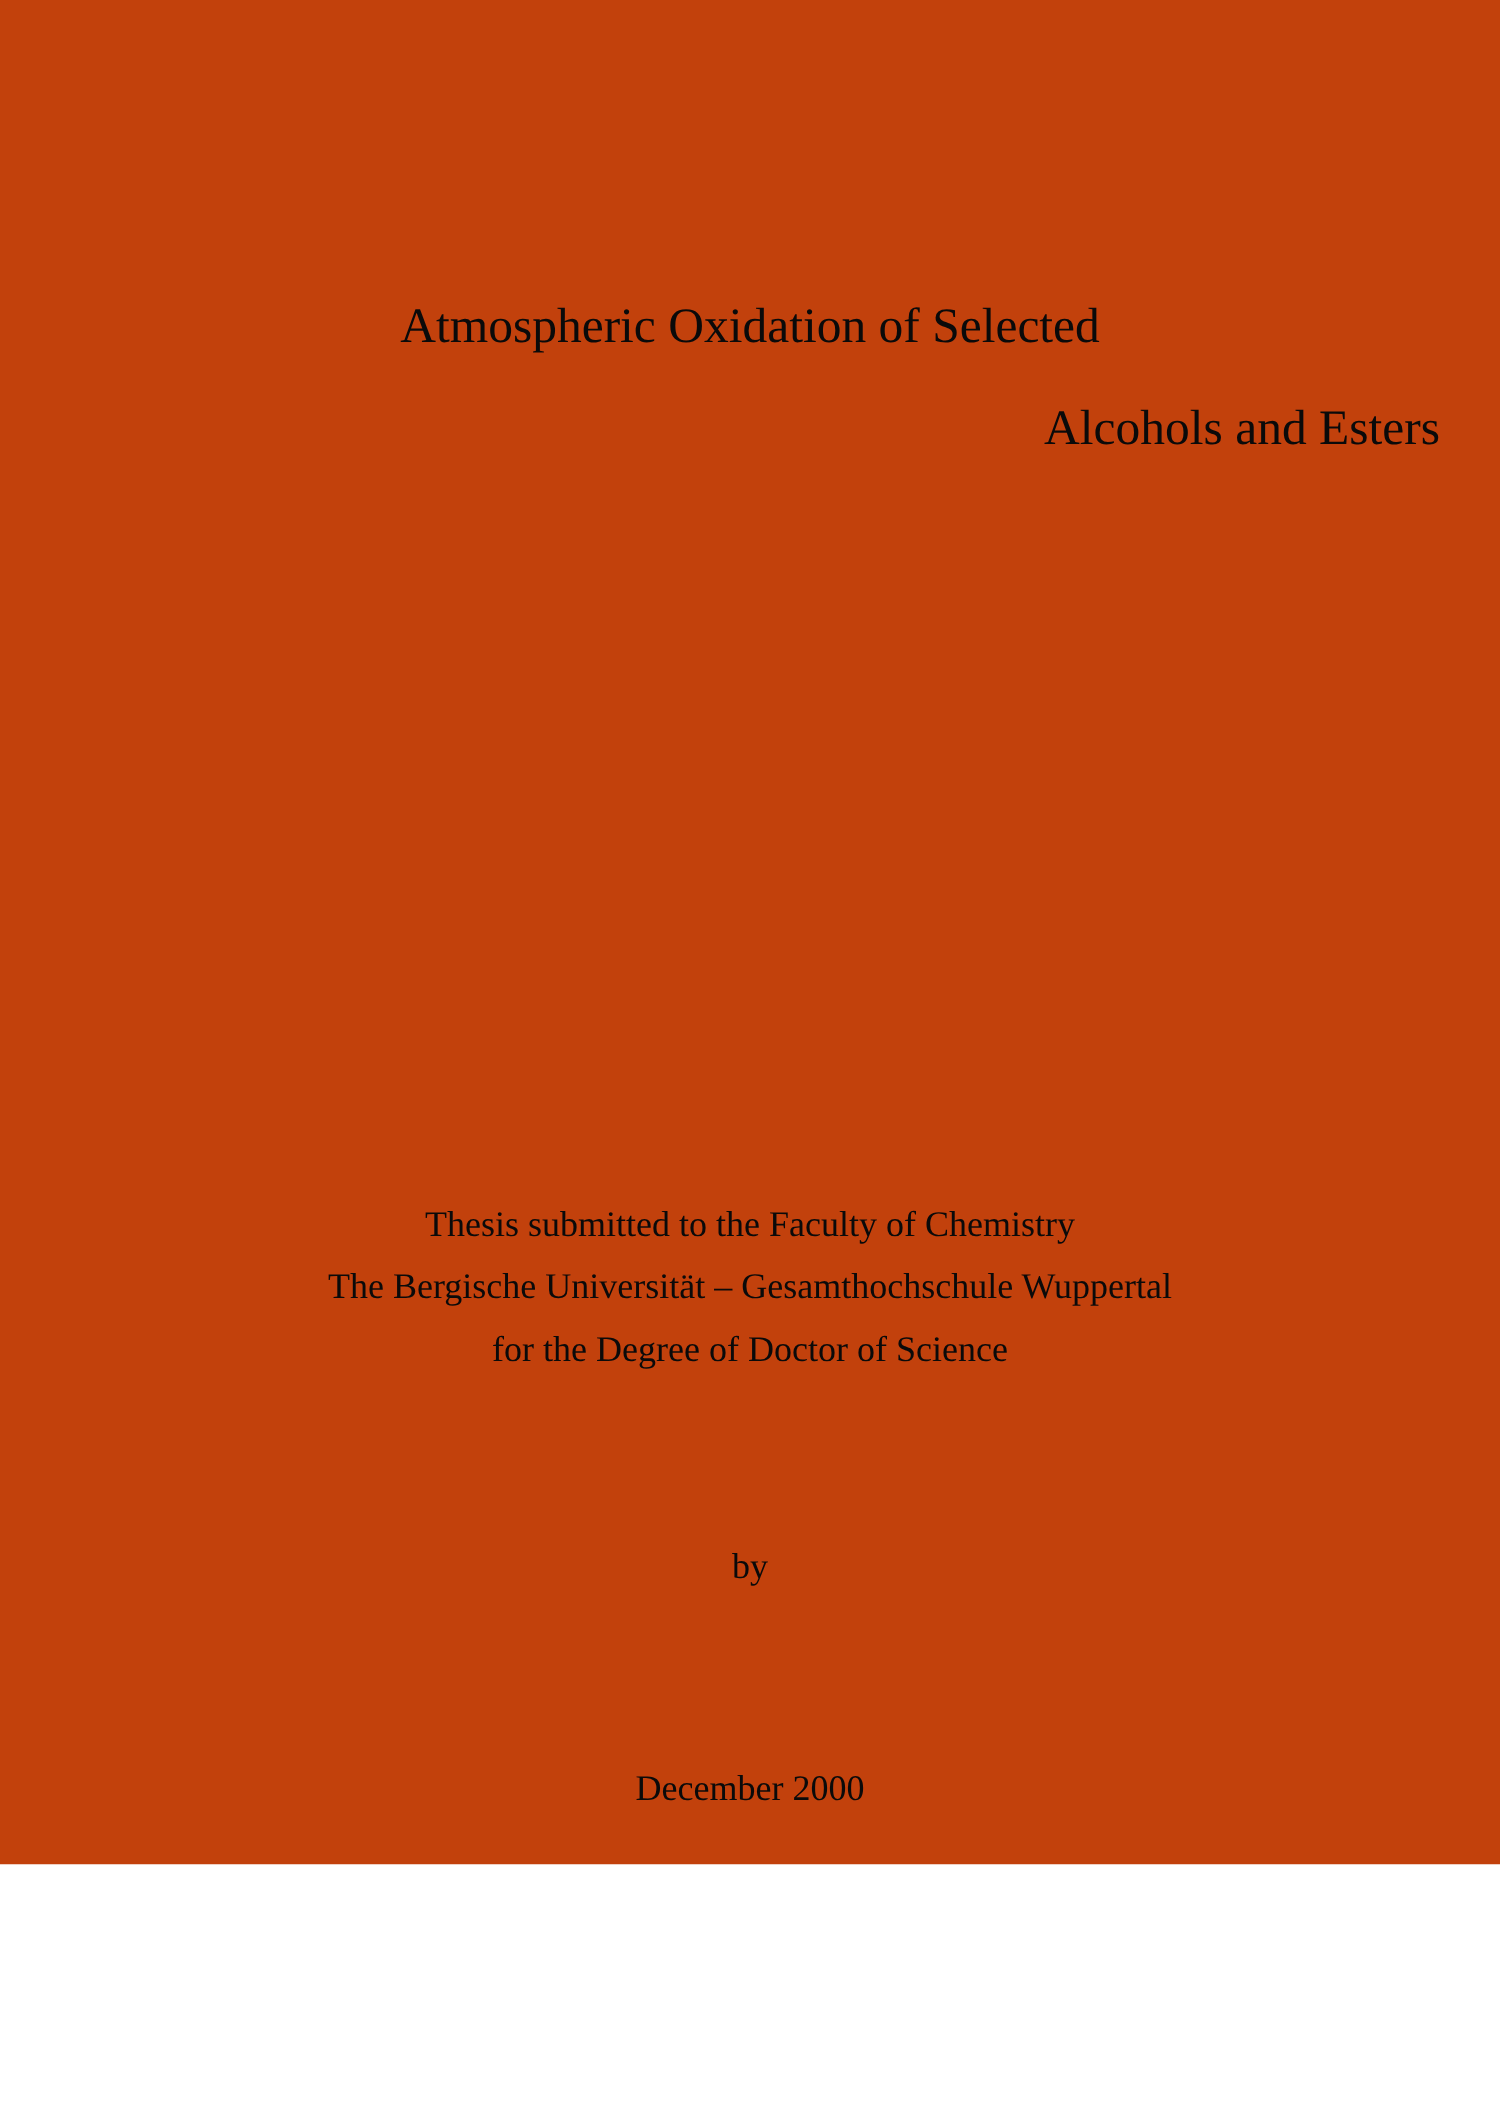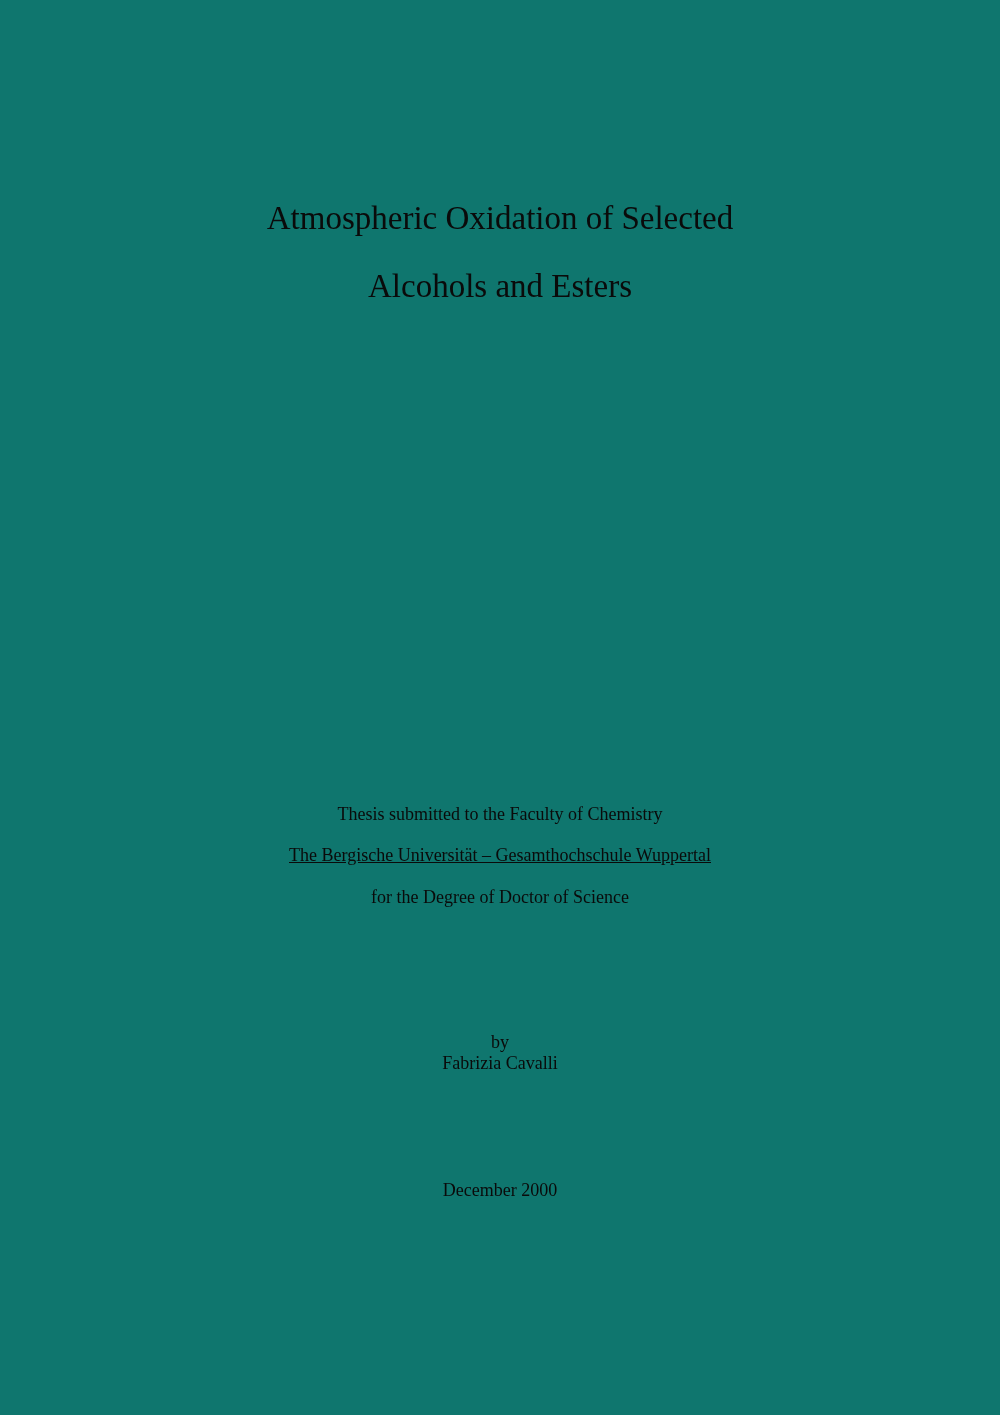--- a/index.html
+++ b/index.html
@@ -3,47 +3,47 @@
 <meta charset="utf-8">
 <style>
   html, body {
     margin: 0;
     padding: 0;
     background: #ffffff;
   }
   .page {
     position: relative;
     width: 1000px;
-    height: 1415px;
-    background: #0f766e;
+    height: 1243px;
+    background: #c2410c;
     overflow: hidden;
     font-family: "Liberation Serif", "DejaVu Serif", serif;
     color: #000000;
   }
   
   .line {
     position: absolute;
     left: 40px;
     width: 920px;
     text-align: center;
     white-space: nowrap;
     color: #0a0a0a;
   }
   .title-line {
     font-size: 33px;
     line-height: 1.15;
   }
   .body-line {
-    font-size: 18px;
+    font-size: 24px;
     line-height: 1.15;
   }
   #title-line-1 { top: 200px; }
-  #title-line-2 { top: 268px; }
+  #title-line-2 { top: 268px; text-align: right; }
   #submission-line-1 { top: 804px; }
-  #submission-line-2 { top: 845px; text-decoration: underline; }
+  #submission-line-2 { top: 845px; }
   #submission-line-3 { top: 887px; }
   #submission-line-4 { top: 928px; }
   #byline            { top: 1012px; margin-top: 20px; }
   #author-name       { top: 1053px; }
   #date-line         { top: 1180px; text-align: center; }
 </style>
 </head>
 <body>
 
 <div class="page">
@@ -54,17 +54,16 @@
 
   <div id="submission-line-1" class="line body-line">Thesis submitted to the Faculty of Chemistry</div>
 
   <div id="submission-line-2" class="line body-line">The Bergische Universität – Gesamthochschule Wuppertal</div>
 
   <div id="submission-line-3" class="line body-line">for the Degree of Doctor of Science</div>
 
 
   <div id="byline" class="line body-line">by</div>
 
-  <div id="author-name" class="line body-line">Fabrizia Cavalli</div>
 
   <div id="date-line" class="line body-line">December 2000</div>
 
 </div>
 
 </body></html>

